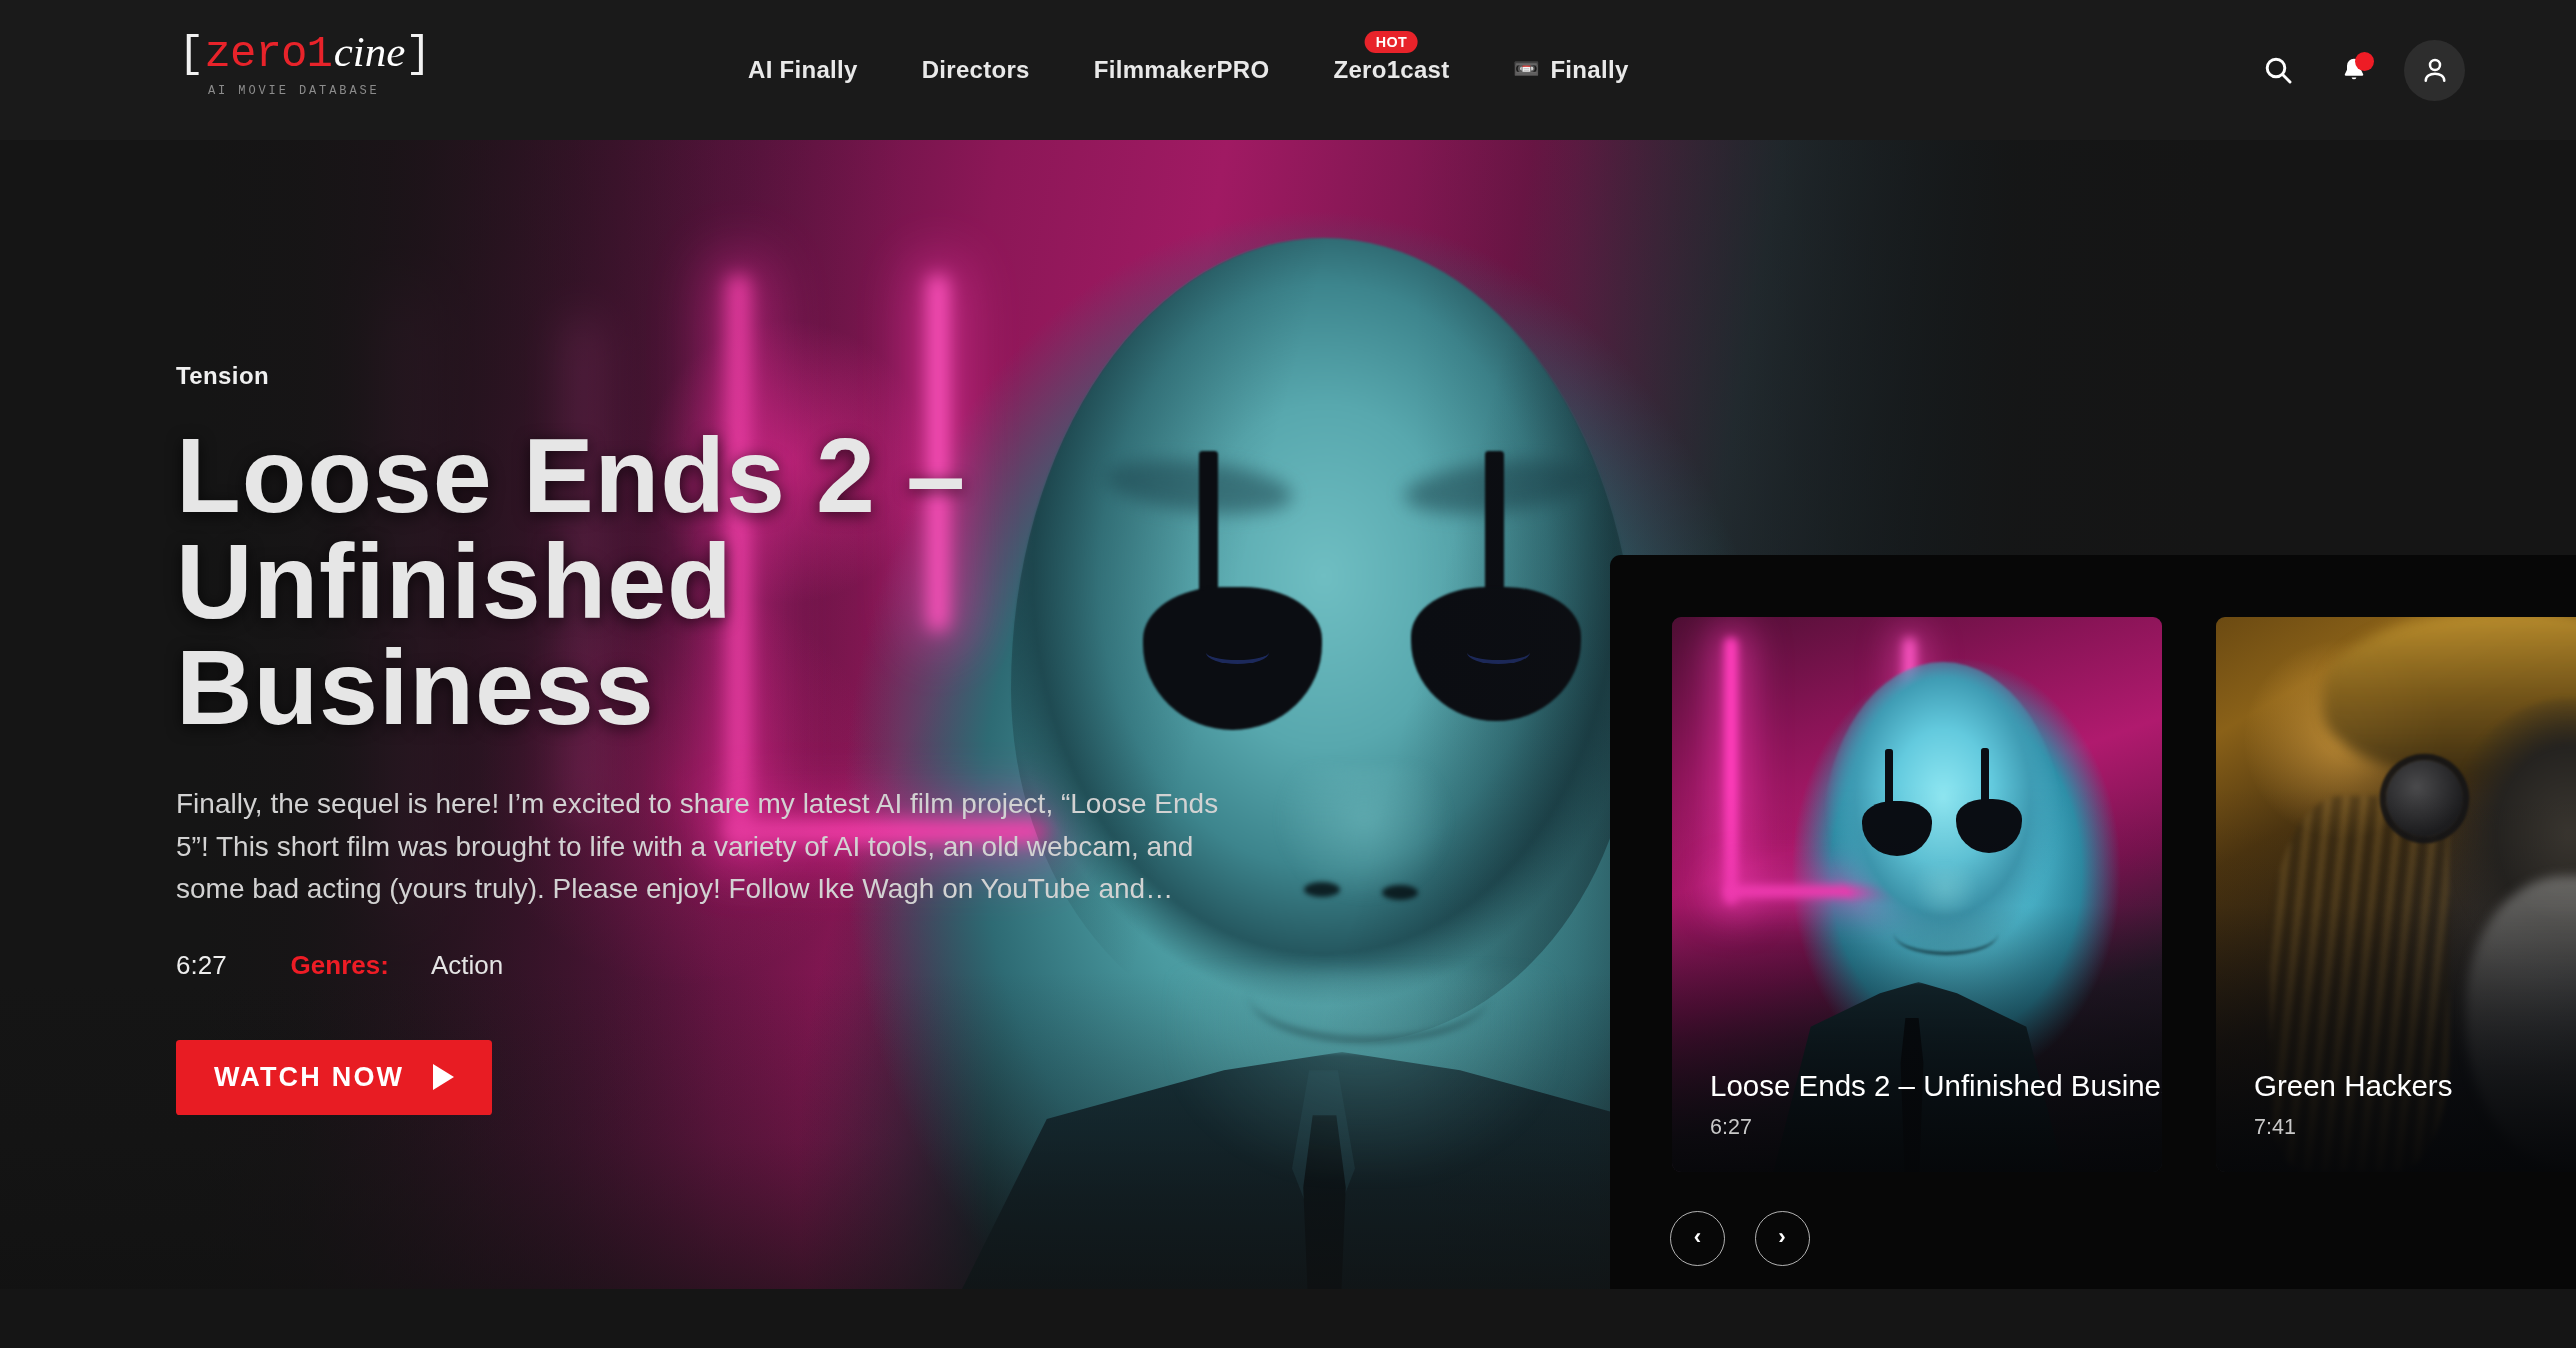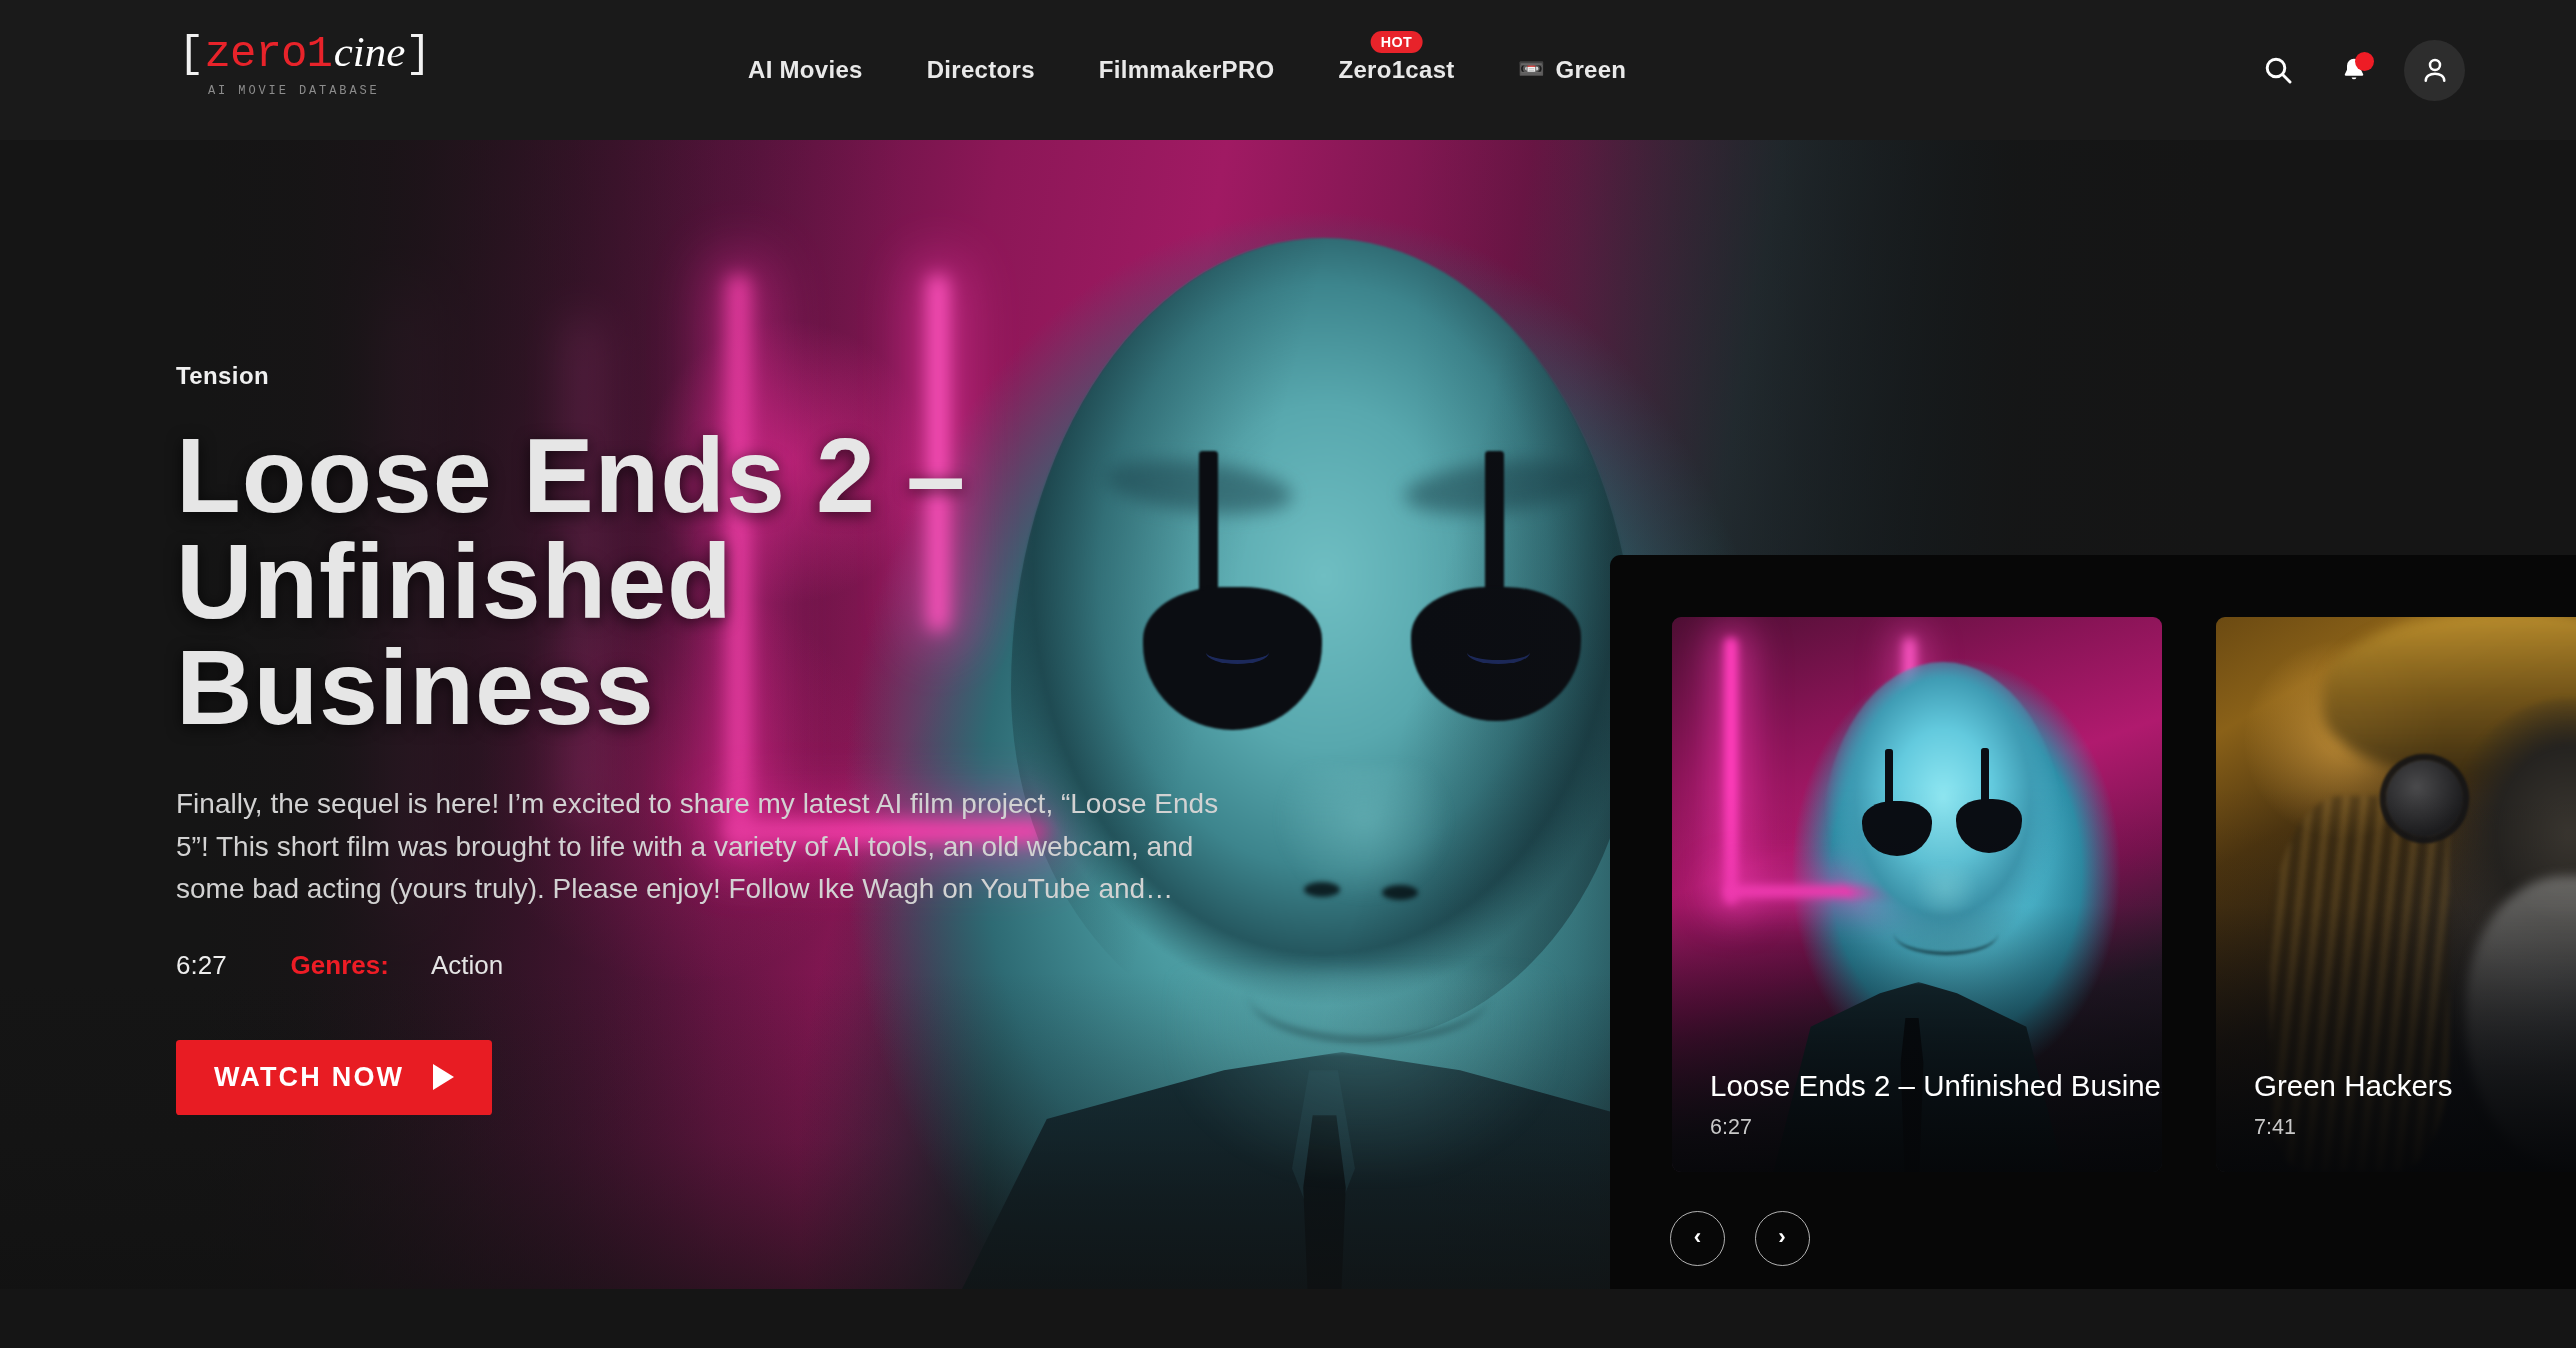--- a/index.html
+++ b/index.html
@@ -327,35 +327,35 @@
 
     <div class="logo-wrap">
       <div class="logo-line">
         <span class="logo-bracket">[</span><span class="logo-zero1">zero1</span><span class="logo-cine">cine</span><span class="logo-bracket">]</span>
       </div>
       <div class="logo-sub">AI MOVIE DATABASE</div>
     </div>
 
     <nav class="nav">
       <div class="nav-item">
-        <span>AI Movies</span>
+        <span>AI Finally</span>
       </div>
       <div class="nav-item">
         <span>Directors</span>
       </div>
       <div class="nav-item">
         <span>FilmmakerPRO</span>
       </div>
       <div class="nav-item">
         <span class="hot-badge">HOT</span>
         <span>Zero1cast</span>
       </div>
       <div class="nav-item">
         <span class="vhs-icon">📼</span>
-        <span>Green</span>
+        <span>Finally</span>
       </div>
     </nav>
 
     <div class="header-right">
       <div class="icon-btn">
         <svg width="32" height="32" viewBox="0 0 24 24" fill="none" stroke="#fff" stroke-width="2.2" stroke-linecap="round">
           <circle cx="10.5" cy="10.5" r="6.6"></circle>
             <line x1="15.6" y1="15.6" x2="21" y2="21"></line>
         </svg>
       </div>

